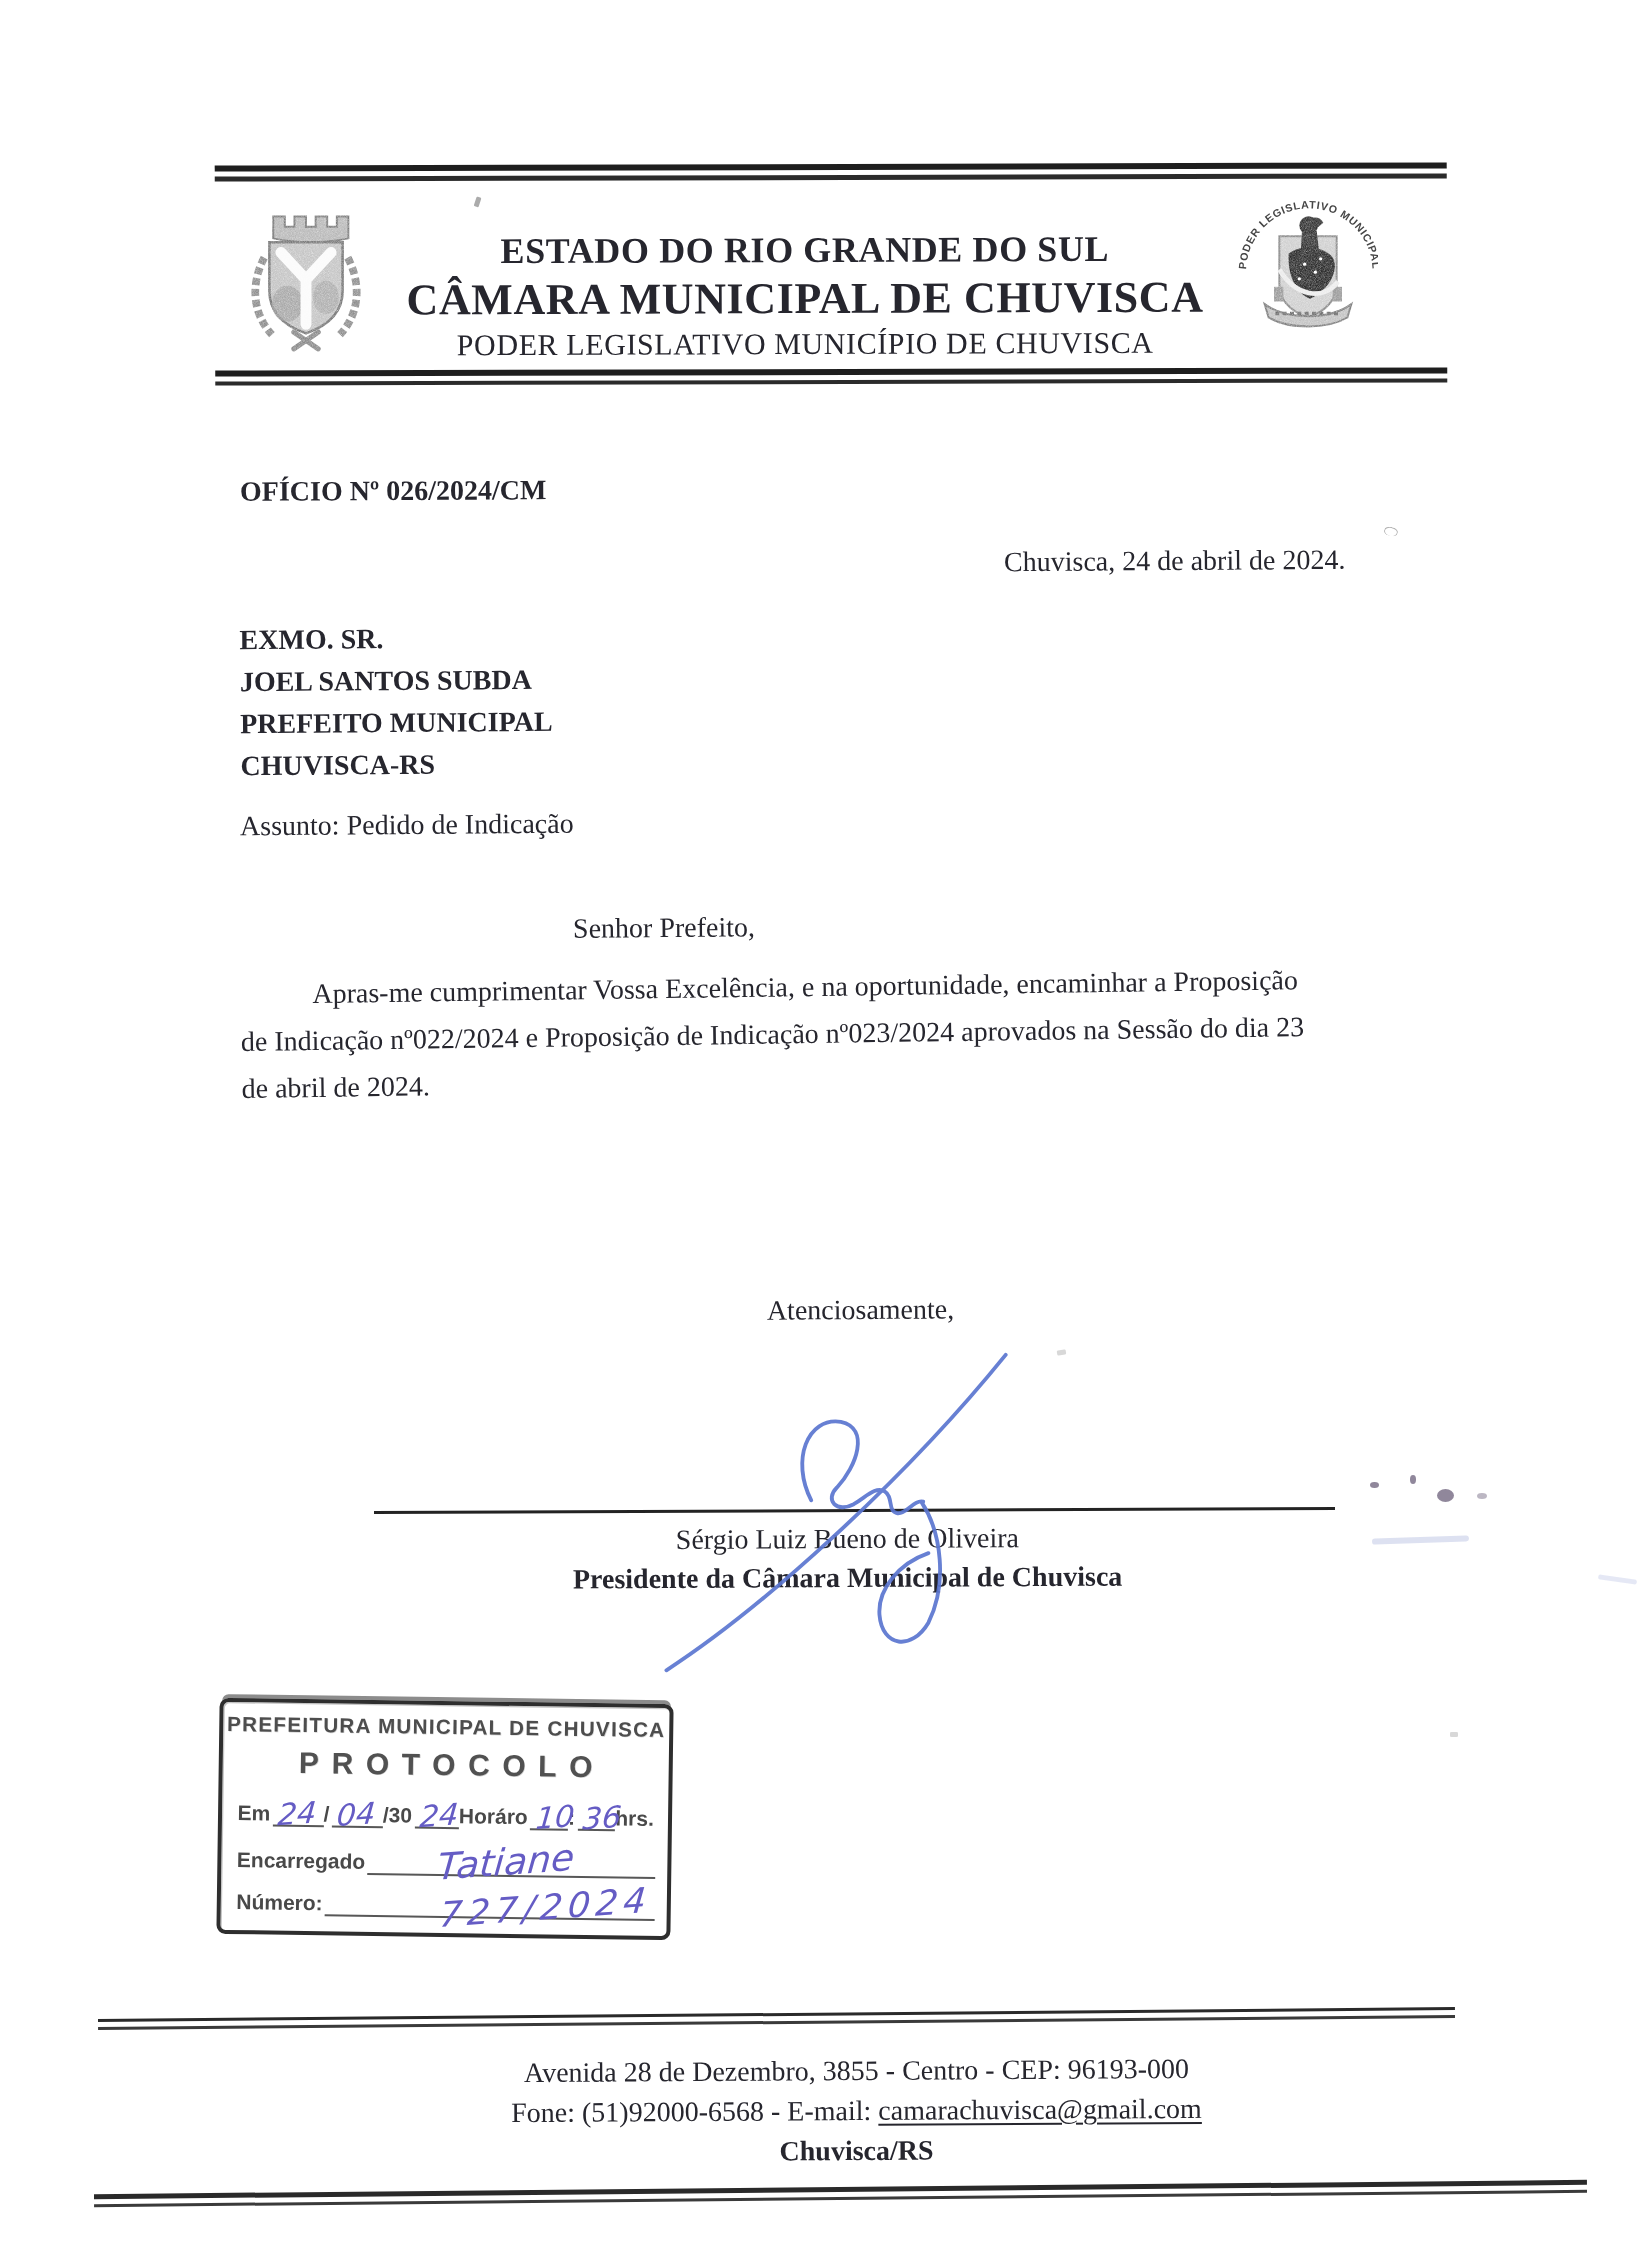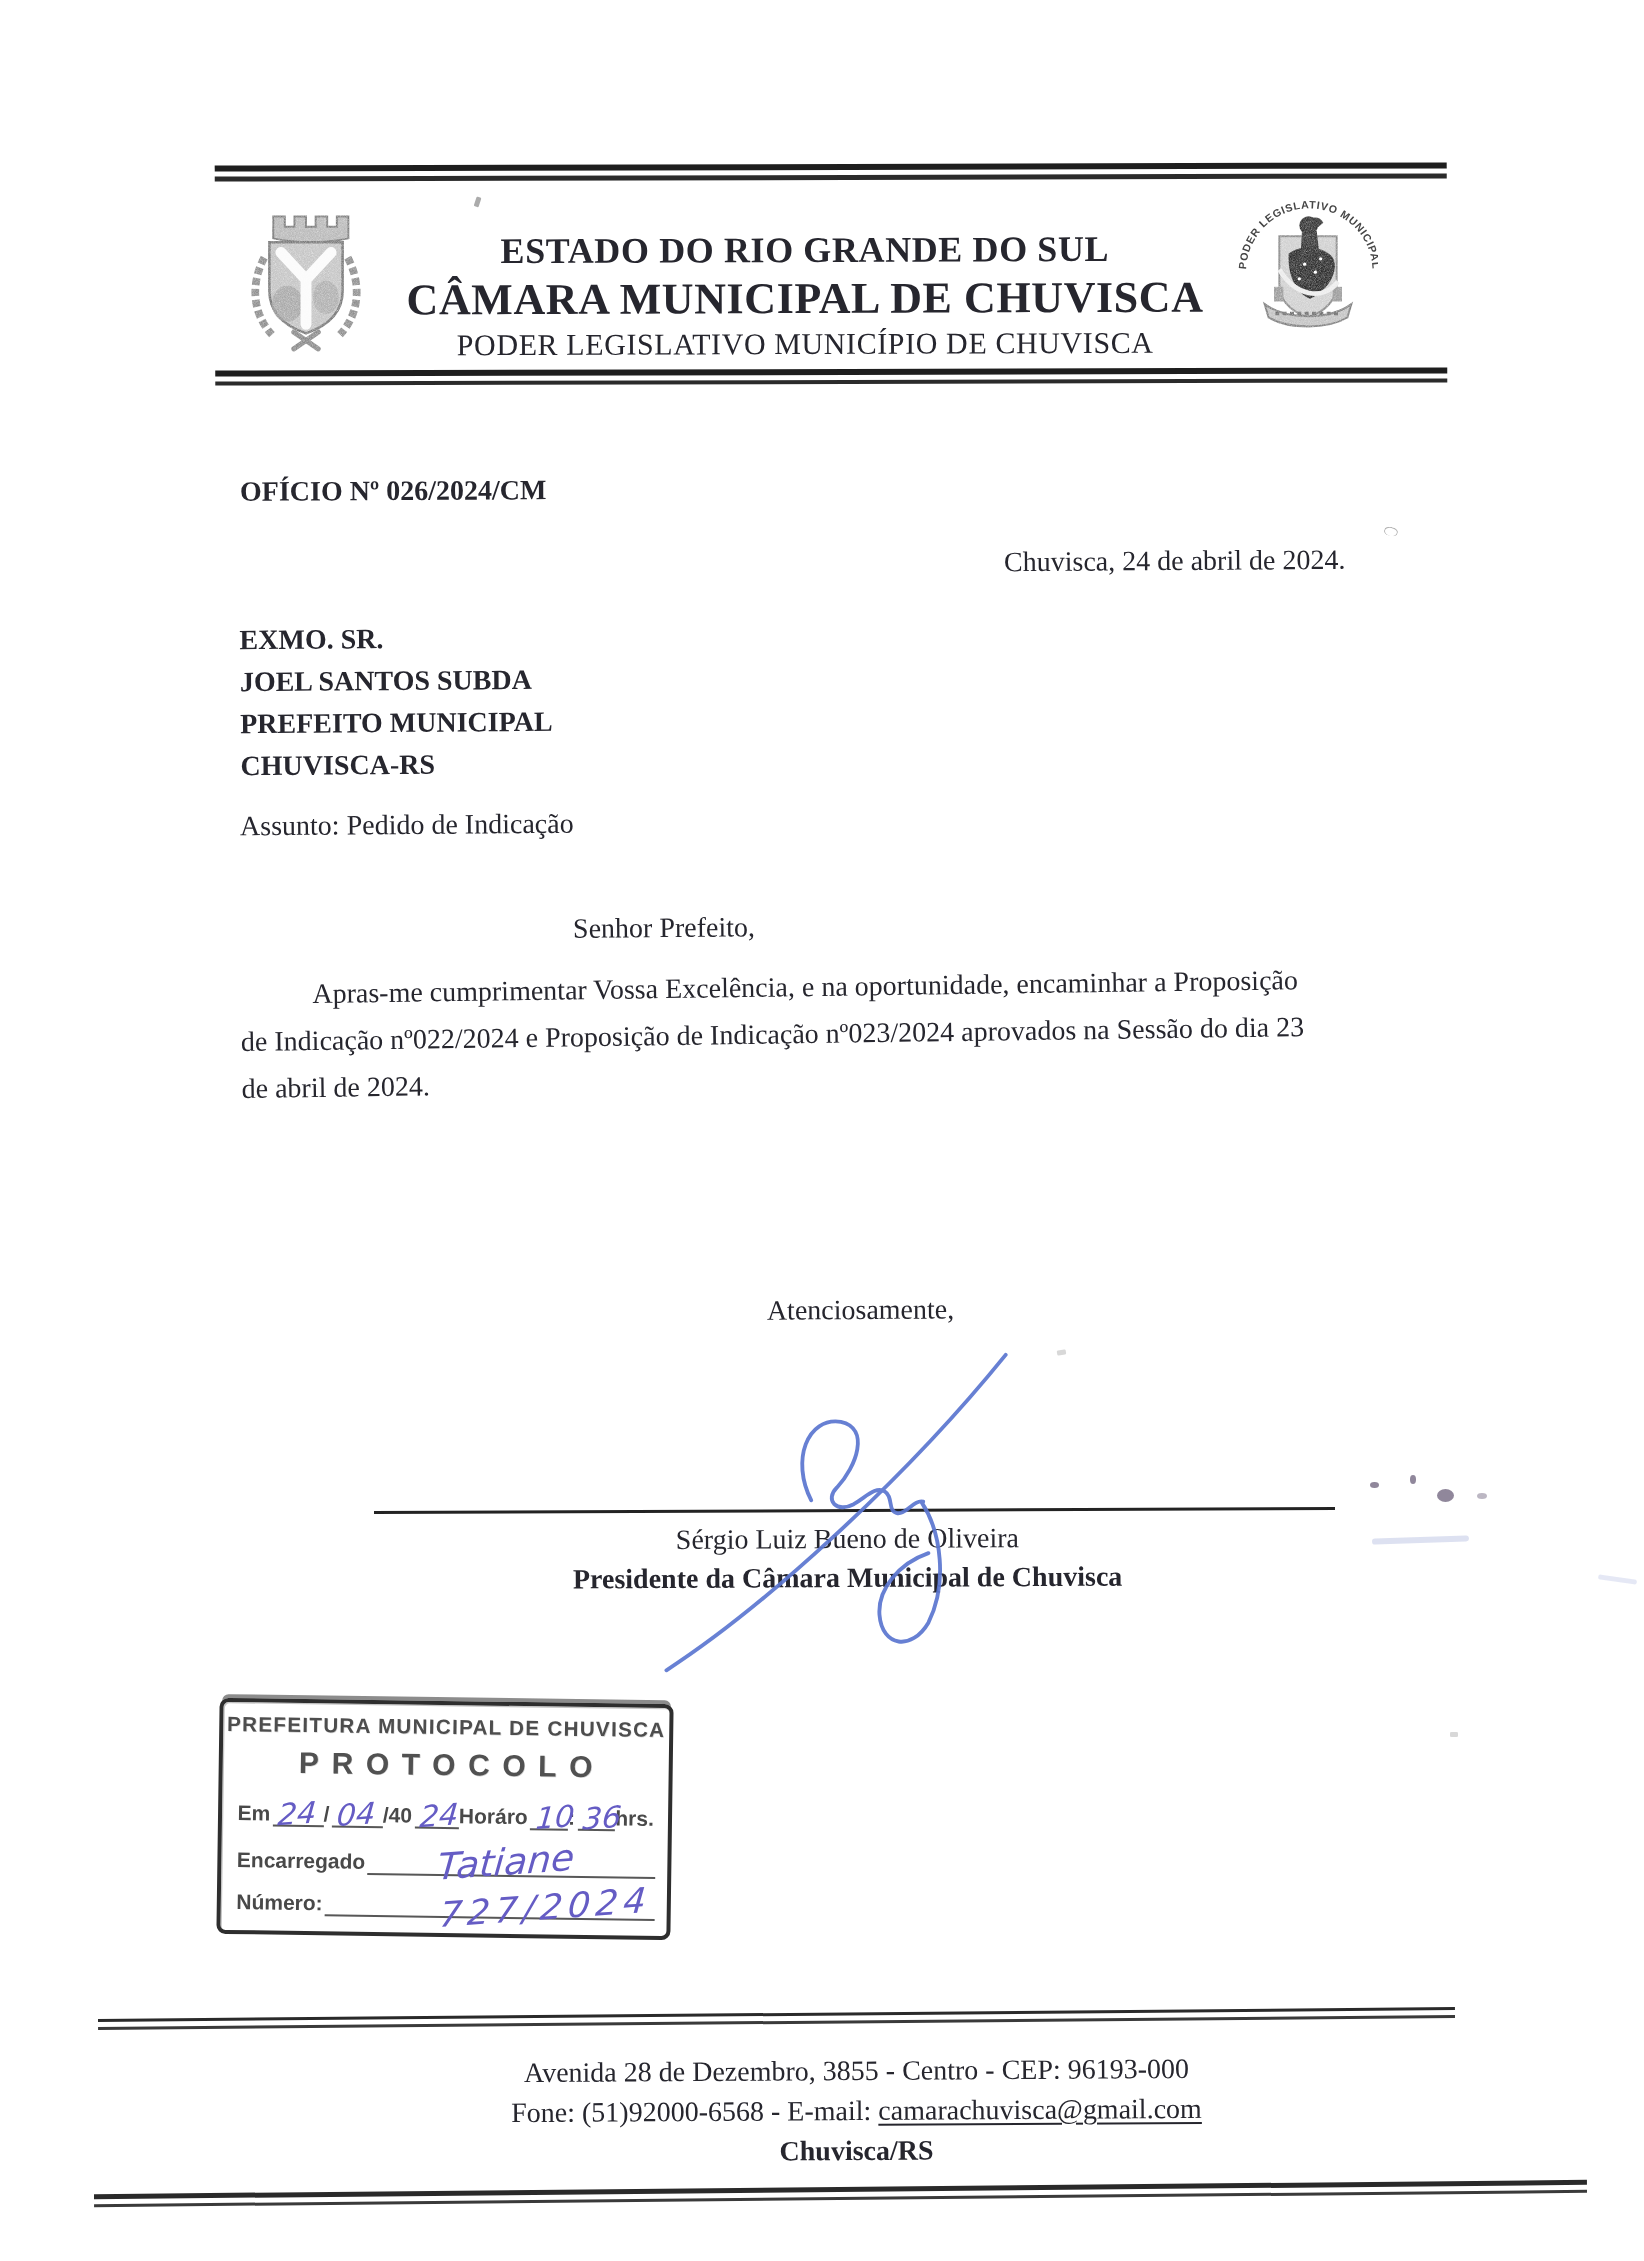--- a/index.html
+++ b/index.html
@@ -198,21 +198,21 @@
 
     <div class="stamp-row row-em">
       <span class="slabel">Em</span>
       <span class="slot w90">
           <span class="hand">24</span>
         </span>
       <span class="slabel">/</span>
       <span class="slot w90">
           <span class="hand">04</span>
         </span>
-      <span class="slabel">/40</span>
+      <span class="slabel">/30</span>
       <span class="slot w80">
           <span class="hand">24</span>
         </span>
       <span class="slabel">Horáro</span>
       <span class="slot w70">
           <span class="hand">10</span>
         </span>
       <span class="slabel">:</span>
       <span class="slot w70">
           <span class="hand">36</span>

